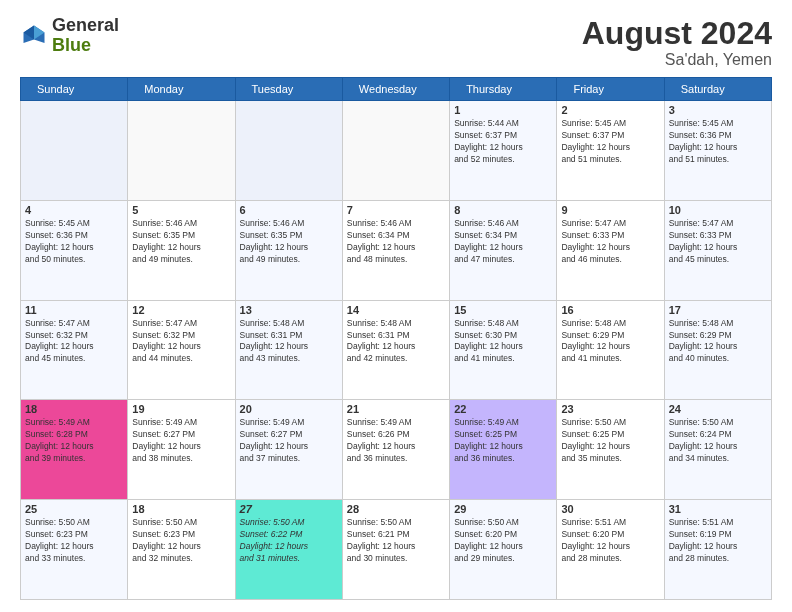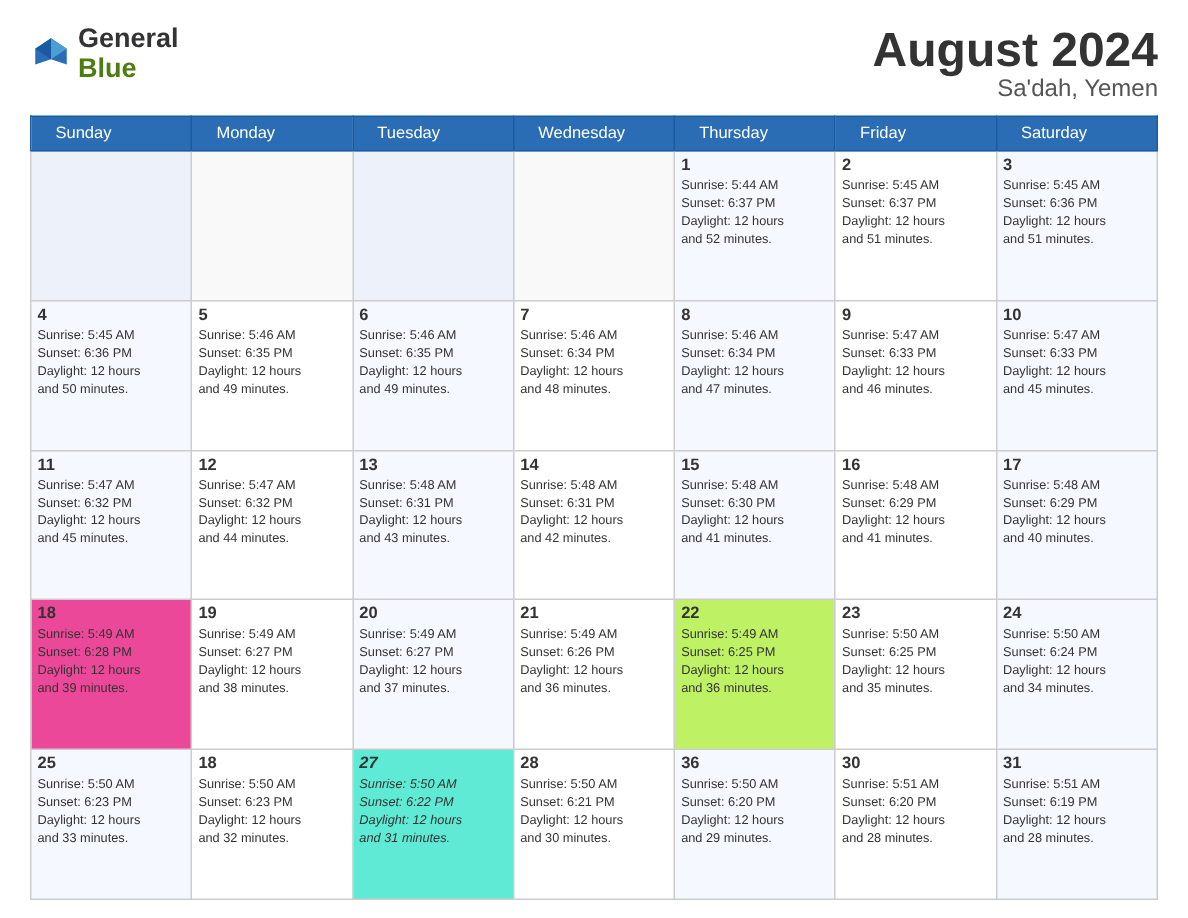--- a/index.html
+++ b/index.html
@@ -282,21 +282,21 @@
 Daylight: 12 hours
 and 37 minutes.</div>
           </td>
           <td>
             <div class="day-num">21</div>
             <div class="day-info" style="white-space: pre-line;">Sunrise: 5:49 AM
 Sunset: 6:26 PM
 Daylight: 12 hours
 and 36 minutes.</div>
           </td>
-          <td style="background: #bef264;">
+          <td style="background: #c4b5fd;">
             <div class="day-num">22</div>
             <div class="day-info" style="white-space: pre-line;">Sunrise: 5:49 AM
 Sunset: 6:25 PM
 Daylight: 12 hours
 and 36 minutes.</div>
           </td>
           <td>
             <div class="day-num">23</div>
             <div class="day-info" style="white-space: pre-line;">Sunrise: 5:50 AM
 Sunset: 6:25 PM
@@ -334,21 +334,21 @@
 and 31 minutes.</div>
           </td>
           <td>
             <div class="day-num">28</div>
             <div class="day-info" style="white-space: pre-line;">Sunrise: 5:50 AM
 Sunset: 6:21 PM
 Daylight: 12 hours
 and 30 minutes.</div>
           </td>
           <td style="background: rgb(245, 248, 255);">
-            <div class="day-num">36</div>
+            <div class="day-num">29</div>
             <div class="day-info" style="white-space: pre-line;">Sunrise: 5:50 AM
 Sunset: 6:20 PM
 Daylight: 12 hours
 and 29 minutes.</div>
           </td>
           <td>
             <div class="day-num">30</div>
             <div class="day-info" style="white-space: pre-line;">Sunrise: 5:51 AM
 Sunset: 6:20 PM
 Daylight: 12 hours

